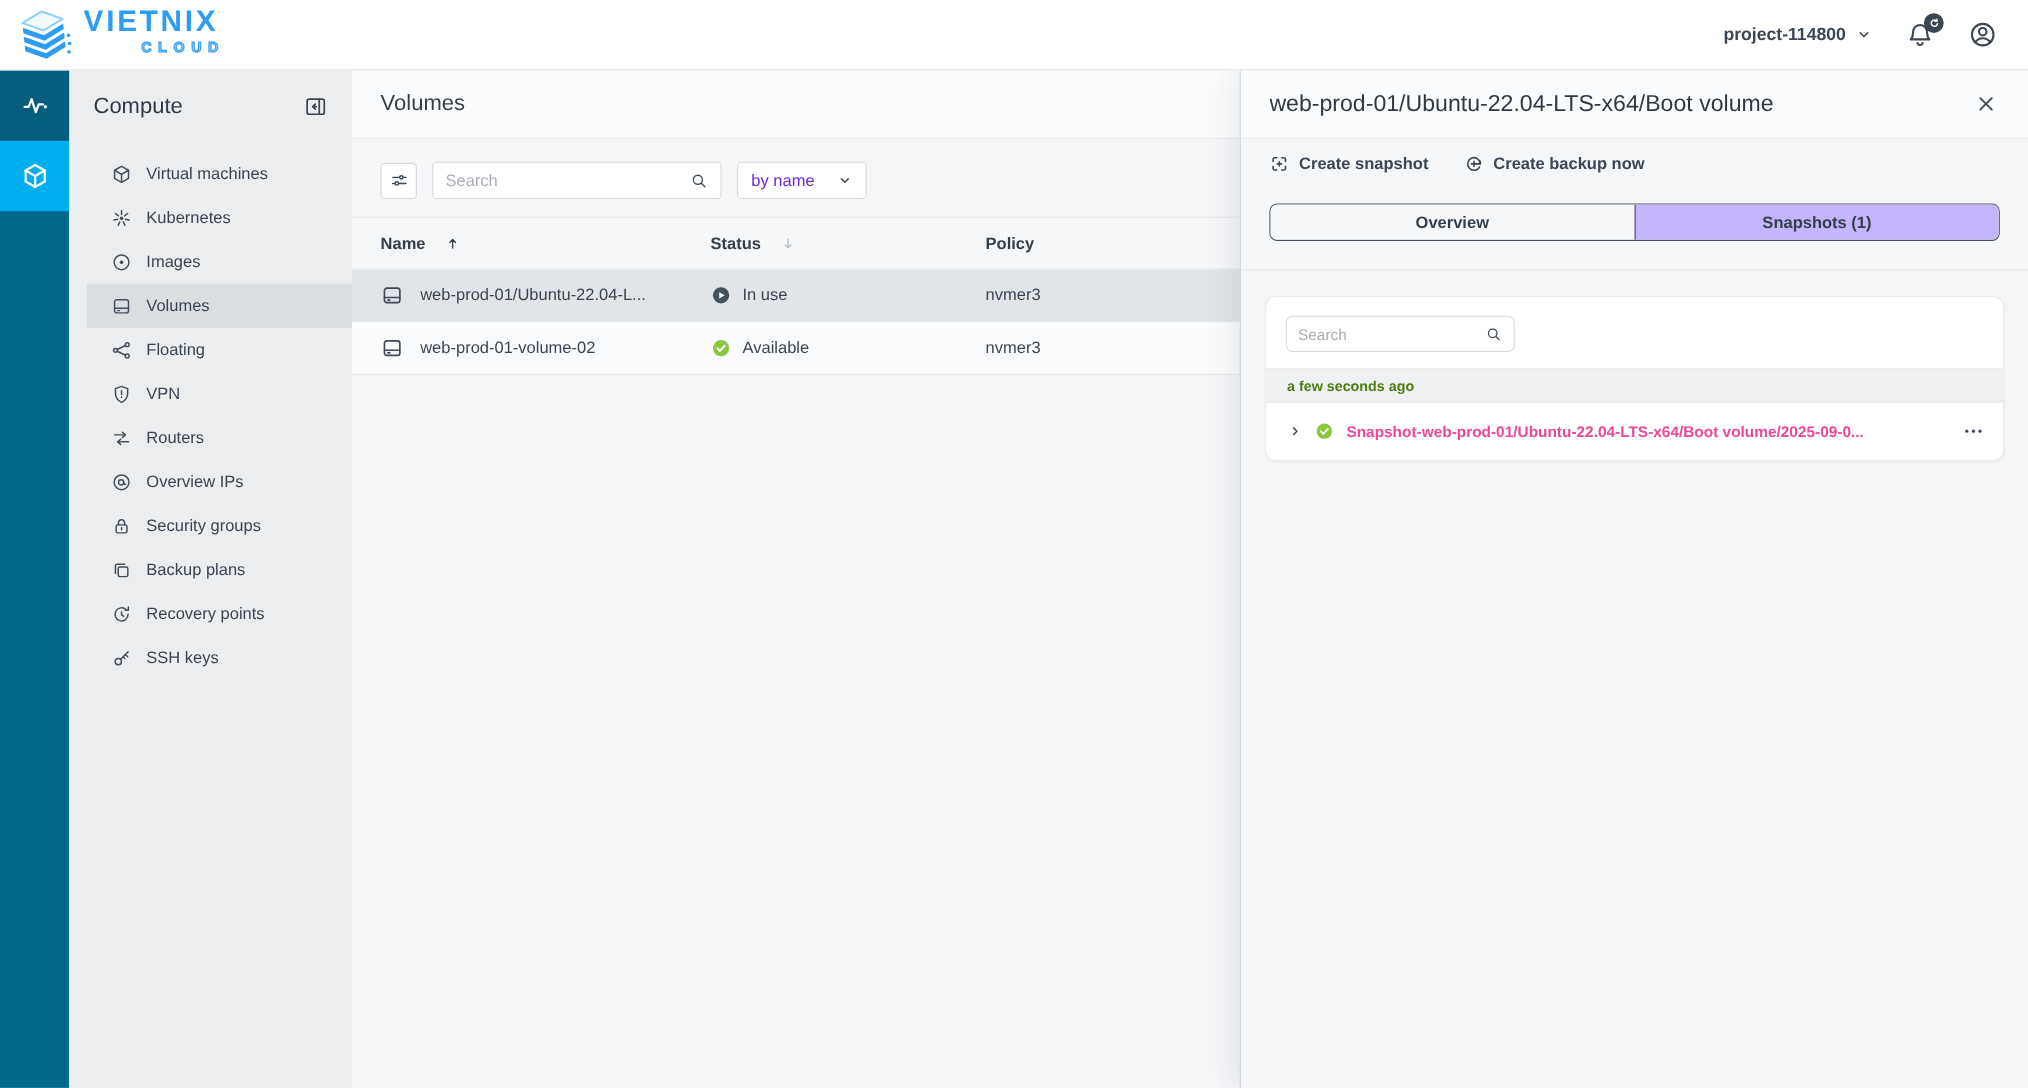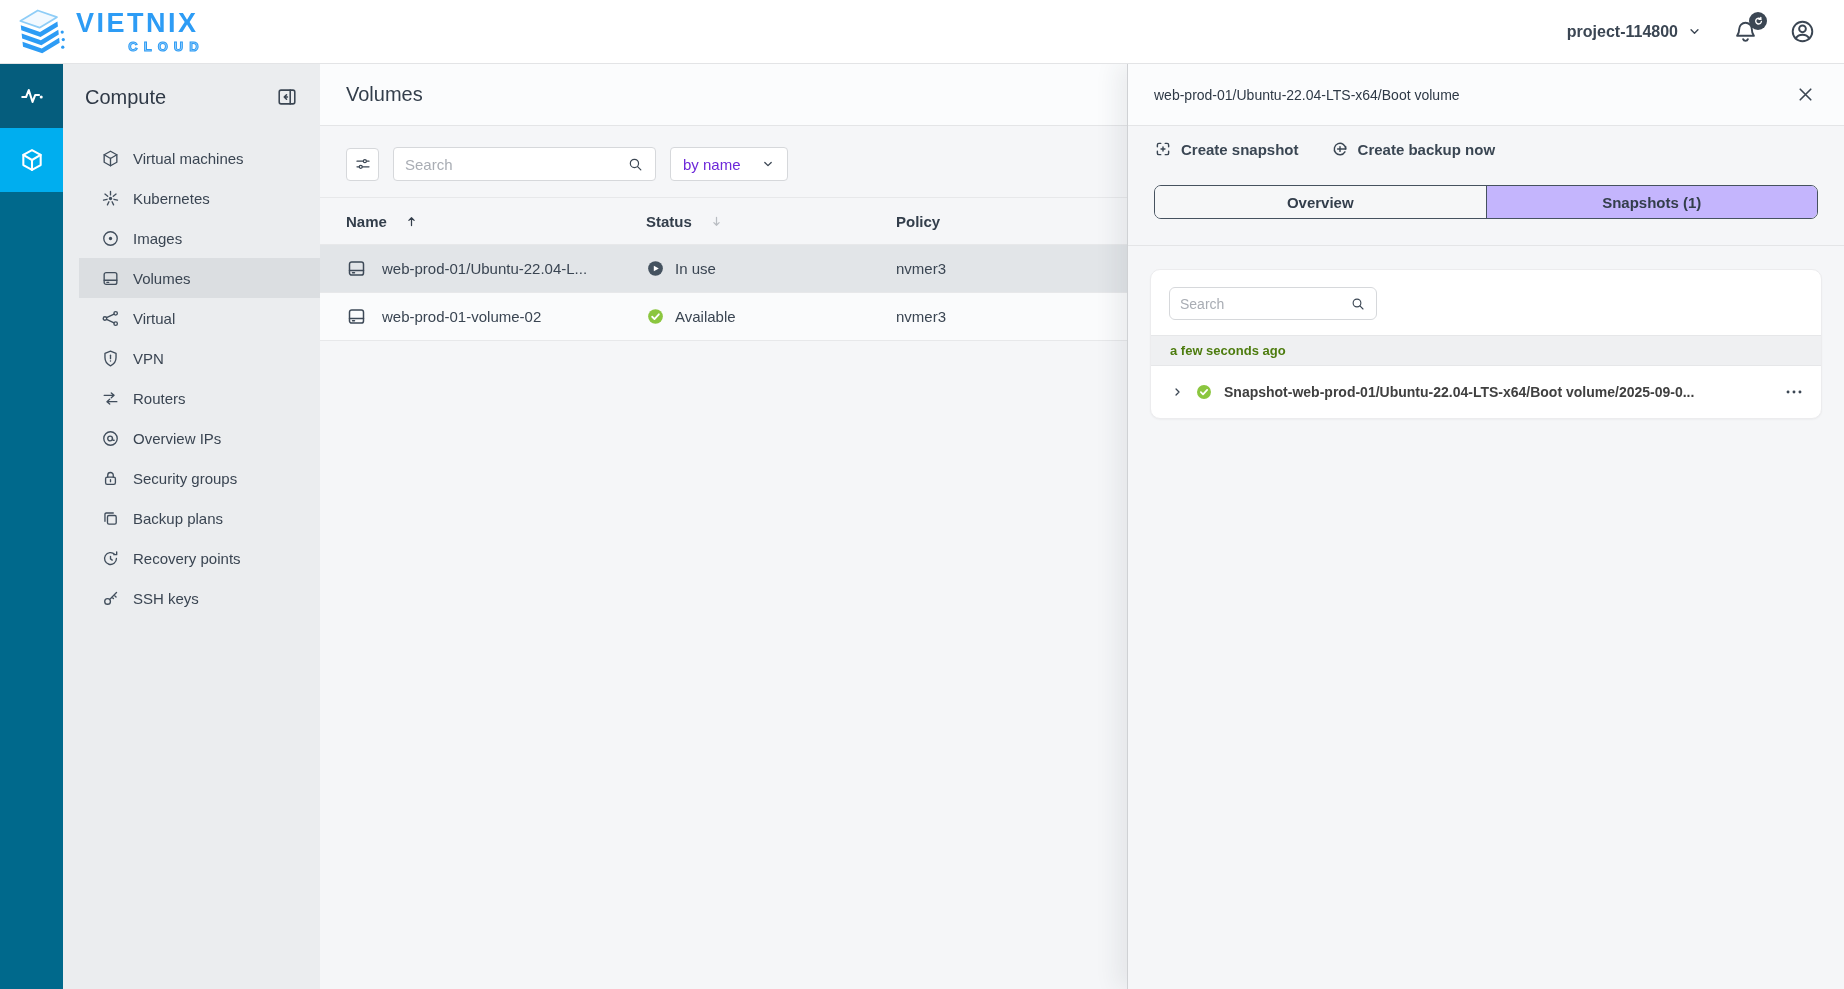--- a/index.html
+++ b/index.html
@@ -10,21 +10,21 @@
     font-family:"Liberation Sans","DejaVu Sans",sans-serif;
     color:#3a4552; background:#ffffff;
   }
   svg.ic{ display:block; fill:none; stroke:currentColor; stroke-width:1.7;
           stroke-linecap:round; stroke-linejoin:round; }
 
   
   .topbar{ position:absolute; left:0; top:0; right:0; height:64px; background:#fff;
            border-bottom:1px solid #e3e4e6; display:flex; align-items:center;
            padding:0 28px 0 14px; z-index:10; }
-  .brand{ display:flex; align-items:center; gap:10px; cursor:pointer; }
+  .brand{ display:flex; gap:10px; cursor:pointer; }
   .brand-word{ display:flex; flex-direction:column; line-height:1; }
   .brand-title{ font-size:27px; font-weight:800; letter-spacing:2.5px; color:#2d9cf5; }
   .brand-sub{ font-size:13px; font-weight:700; letter-spacing:6px; color:#9fd1f9;
               -webkit-text-stroke:1px #2d9cf5; text-align:right; margin-top:3px; margin-right:-6px;}
   .topbar-right{ margin-left:auto; display:flex; align-items:center; gap:30px; }
   .project-switcher{ display:flex; align-items:center; gap:9px; font-size:16px;
                      font-weight:600; color:#3b4653; cursor:pointer; }
   .project-switcher svg{ width:15px; height:15px; stroke-width:2.2; }
   .iconbtn{ position:relative; color:#3b4653; cursor:pointer; background:none; border:none; }
   .iconbtn svg{ width:27px; height:27px; }
@@ -93,21 +93,21 @@
   .cell-status{ display:flex; align-items:center; gap:10px; }
   .st-ic{ width:19px; height:19px; }
   .st-inuse{ color:#44525f; }
   .st-avail{ color:#8bc63f; }
 
   
   .panel{ position:absolute; top:64px; right:0; bottom:0; width:717px; background:#f5f6f8;
           border-left:1px solid #cfd1d4; box-shadow:-10px 0 22px rgba(40,50,60,.08); z-index:8; }
   .panel-head{ height:62px; background:#fbfcfd; border-bottom:1px solid #e4e5e7;
                display:flex; align-items:center; justify-content:space-between; padding:0 26px; }
-  .panel-title{ font-size:14px; font-weight:500; color:#2e3946; white-space:nowrap;
+  .panel-title{ font-size:21px; font-weight:500; color:#2e3946; white-space:nowrap;
                 overflow:hidden; text-overflow:ellipsis; }
   .close-btn{ background:none; border:none; color:#3b4653; cursor:pointer; padding:2px; }
   .close-btn svg{ width:21px; height:21px; stroke-width:1.9; }
   .panel-actions{ display:flex; gap:32px; padding:14px 26px 0; }
   .panel-action{ display:flex; align-items:center; gap:9px; font-size:15px; font-weight:600;
                  color:#3a4653; cursor:pointer; background:none; border:none; }
   .panel-action svg{ width:18px; height:18px; stroke-width:1.9; }
   .tabs{ margin:27px 26px 0; height:34px; display:flex; border:1px solid #46525f;
          border-radius:7px; overflow:hidden; }
   .tab{ flex:1; display:flex; align-items:center; justify-content:center; font-size:15px;
@@ -124,21 +124,21 @@
   .snap-search input::placeholder{ color:#a9adb4; }
   .snap-search svg{ width:16px; height:16px; color:#3b4653; flex:none; }
   .snap-group{ height:31px; background:#eff0f2; border-top:1px solid #e6e7e9;
                border-bottom:1px solid #e6e7e9; display:flex; align-items:center;
                padding:0 19px; font-size:13px; font-weight:600; color:#4d7c0f; }
   .snap-row{ height:52px; display:flex; align-items:center; padding:0 16px 0 20px; gap:11px;
              cursor:pointer; }
   .snap-expand{ background:none; border:none; color:#3b4653; cursor:pointer; }
   .snap-expand svg{ width:13px; height:13px; stroke-width:2.4; }
   .snap-check{ width:18px; height:18px; color:#8bc63f; flex:none; }
-  .snap-name{ font-size:14px; font-weight:700; color:#404040; flex:1; white-space:nowrap;
+  .snap-name{ font-size:14px; font-weight:700; color:#ec4899; flex:1; white-space:nowrap;
               overflow:hidden; text-overflow:ellipsis; }
   .dots-btn{ background:none; border:none; color:#3b4653; cursor:pointer; }
   .dots-btn svg{ width:22px; height:22px; }
 </style>
 </head>
 <body>
 
 <svg width="0" height="0" style="position:absolute" aria-hidden="true">
   <defs>
     <symbol id="sym-pulse" viewBox="0 0 24 24">
@@ -355,21 +355,21 @@
       <div class="menu-item selected">
         <svg class="ic">
             <use href="#sym-drive"></use>
           </svg>
         <span>Volumes</span>
       </div>
       <div class="menu-item">
         <svg class="ic">
             <use href="#sym-net"></use>
           </svg>
-        <span>Virtual</span>
+        <span>Floating</span>
       </div>
       <div class="menu-item">
         <svg class="ic">
             <use href="#sym-shield"></use>
           </svg>
         <span>VPN</span>
       </div>
       <div class="menu-item">
         <svg class="ic">
             <use href="#sym-router"></use>

